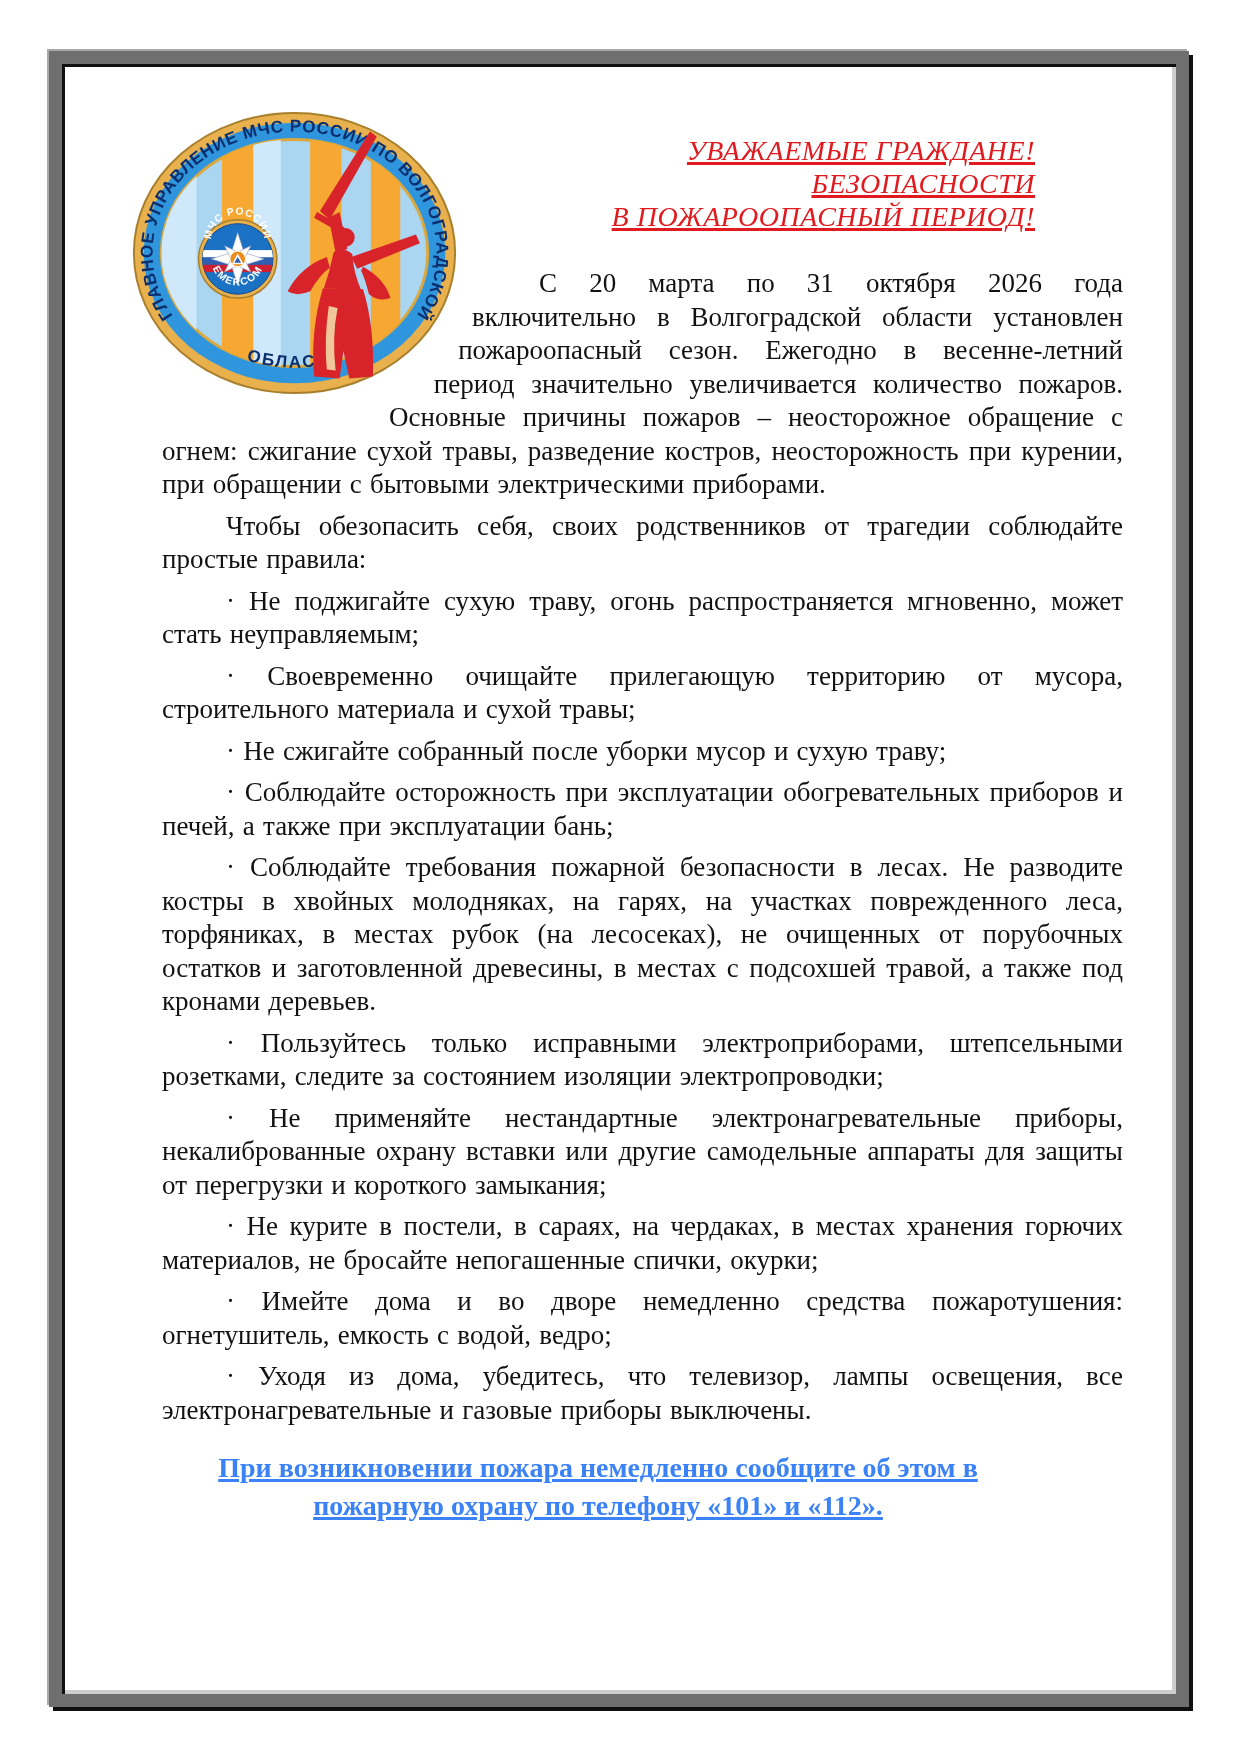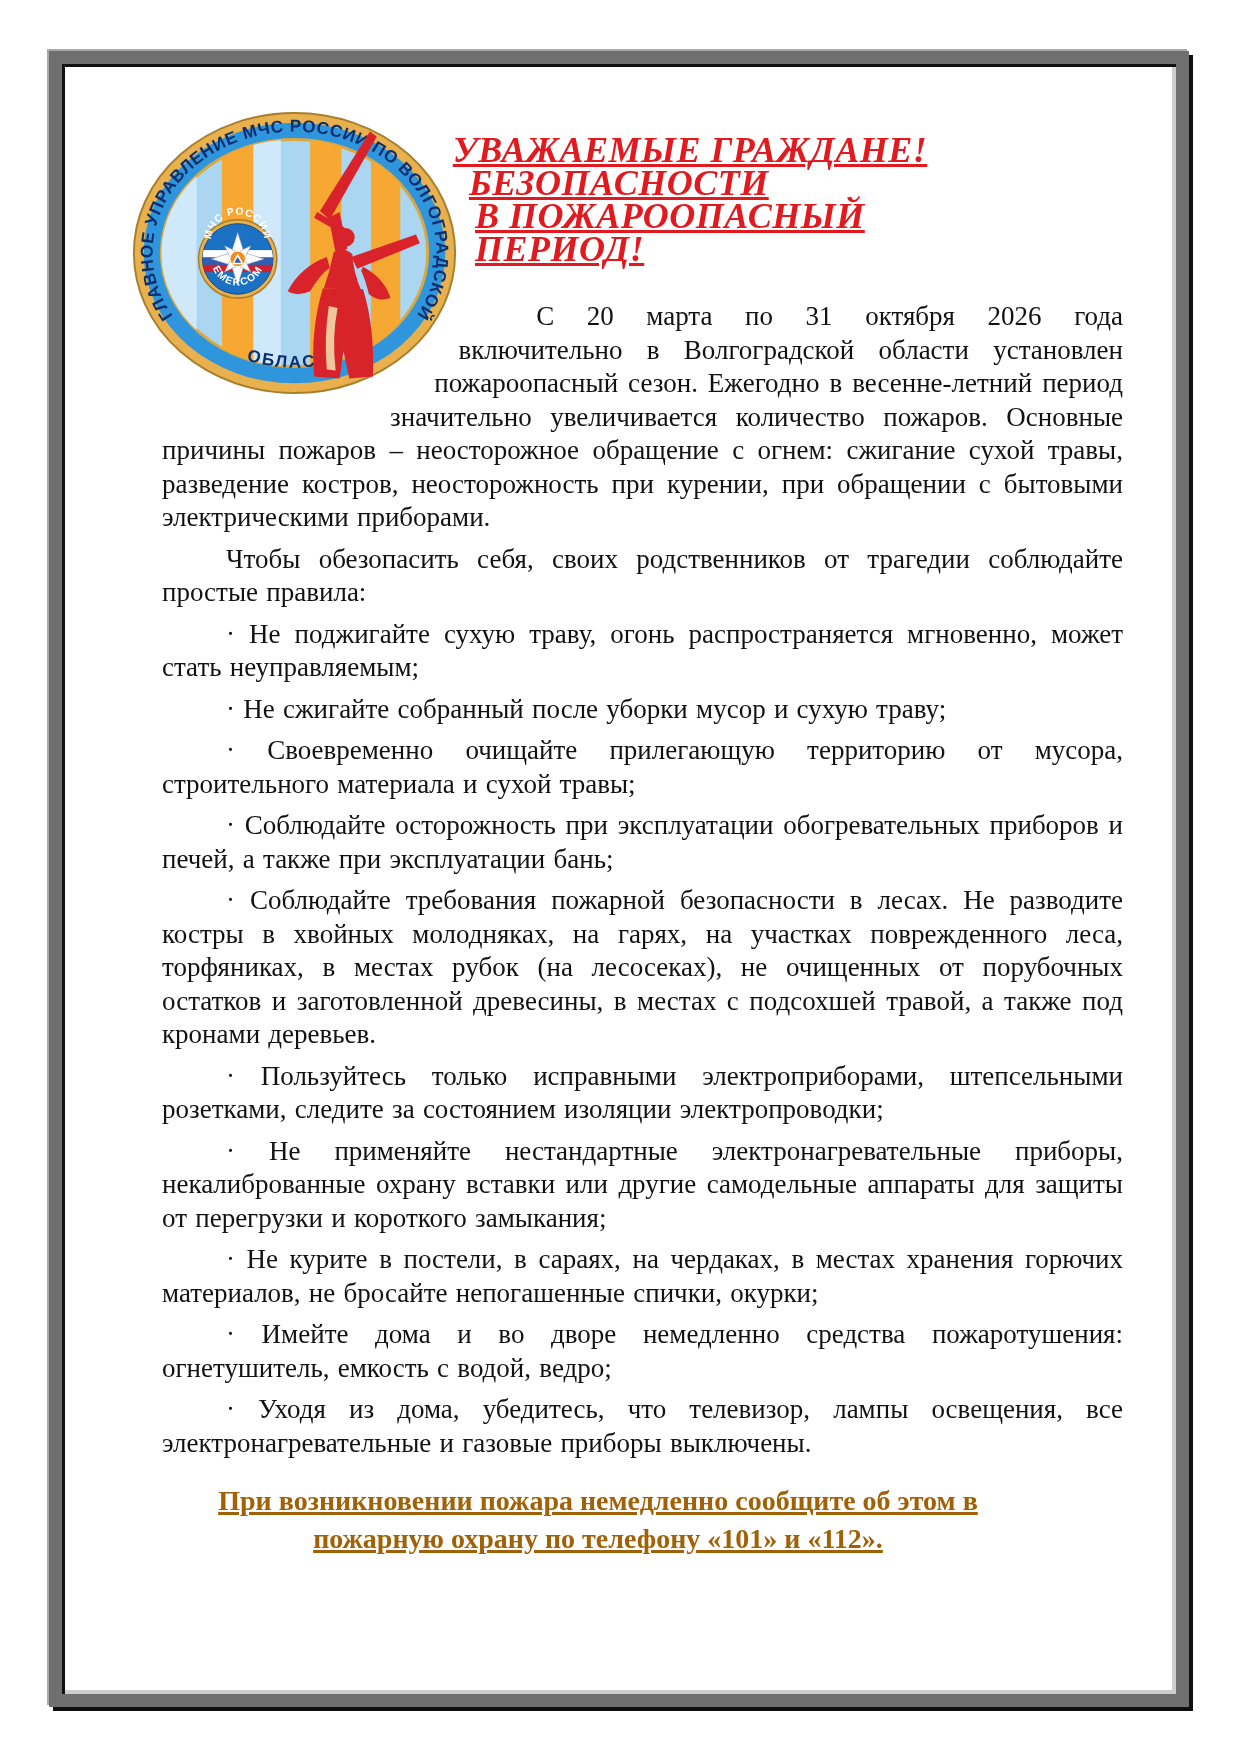--- a/index.html
+++ b/index.html
@@ -21,39 +21,39 @@
   }
   .logo-float{
     float:left;
     width:333px;height:290px;
     margin:0 14px 6px -26px;
     shape-outside:circle(50.5% at 50% 49%);
     shape-margin:8px;
   }
   .doc-title{
     margin:24px 96px 34px 0;
-    text-align:left;
+    text-align:right;
     color:#e01a1e;
-    font-weight:bold;font-style:italic;
-    font-size:36px;line-height:33px;
+    font-weight:normal;font-style:italic;
+    font-size:28px;line-height:33px;
     letter-spacing:.5px;
   }
   .doc-title .t-line{text-decoration:underline;text-decoration-thickness:2.5px;}
   p.para{
     margin:8px;
     font-size:27px;line-height:33.5px;
     text-align:justify;
     text-indent:64px;
     word-spacing:1.5px;
   }
   .footer-notice{
     width:764px;
     margin:22px 0 0 62px;
     text-align:center;
-    color:#a16207;
+    color:#3b82f6;
     font-weight:bold;
     font-size:28px;line-height:38px;
     text-decoration:underline;
     text-decoration-thickness:2.5px;
   }
   svg text{font-family:"Liberation Sans","DejaVu Sans",sans-serif;}
 </style>
 </head>
 <body>
 
@@ -133,22 +133,22 @@
     <div class="doc-title">
       <div class="t-line">УВАЖАЕМЫЕ ГРАЖДАНЕ!</div>
       <div class="t-line">БЕЗОПАСНОСТИ</div>
       <div class="t-line">В ПОЖАРООПАСНЫЙ ПЕРИОД!</div>
     </div>
 
     <p class="para">С 20 марта по 31 октября 2026 года включительно в Волгоградской области установлен пожароопасный сезон. Ежегодно в весенне-летний период значительно увеличивается количество пожаров. Основные причины пожаров – неосторожное обращение с огнем: сжигание сухой травы, разведение костров, неосторожность при курении, при обращении с бытовыми электрическими приборами.</p>
     <p class="para">Чтобы обезопасить себя, своих родственников от трагедии соблюдайте простые правила:</p>
 
     <p class="para">· Не поджигайте сухую траву, огонь распространяется мгновенно, может стать неуправляемым;</p>
+    <p class="para">· Своевременно очищайте прилегающую территорию от мусора, строительного материала и сухой травы;</p>
     <p class="para">· Не сжигайте собранный после уборки мусор и сухую траву;</p>
-    <p class="para">· Своевременно очищайте прилегающую территорию от мусора, строительного материала и сухой травы;</p>
     <p class="para">· Соблюдайте осторожность при эксплуатации обогревательных приборов и печей, а также при эксплуатации бань;</p>
     <p class="para">· Соблюдайте требования пожарной безопасности в лесах. Не разводите костры в хвойных молодняках, на гарях, на участках поврежденного леса, торфяниках, в местах рубок (на лесосеках), не очищенных от порубочных остатков и заготовленной древесины, в местах с подсохшей травой, а также под кронами деревьев.</p>
     <p class="para">· Пользуйтесь только исправными электроприборами, штепсельными розетками, следите за состоянием изоляции электропроводки;</p>
     <p class="para">· Не применяйте нестандартные электронагревательные приборы, некалиброванные охрану вставки или другие самодельные аппараты для защиты от перегрузки и короткого замыкания;</p>
     <p class="para">· Не курите в постели, в сараях, на чердаках, в местах хранения горючих материалов, не бросайте непогашенные спички, окурки;</p>
     <p class="para">· Имейте дома и во дворе немедленно средства пожаротушения: огнетушитель, емкость с водой, ведро;</p>
     <p class="para">· Уходя из дома, убедитесь, что телевизор, лампы освещения, все электронагревательные и газовые приборы выключены.</p>
 
     <div class="footer-notice">При возникновении пожара немедленно сообщите об этом в пожарную охрану по телефону «101» и «112».</div>
 

